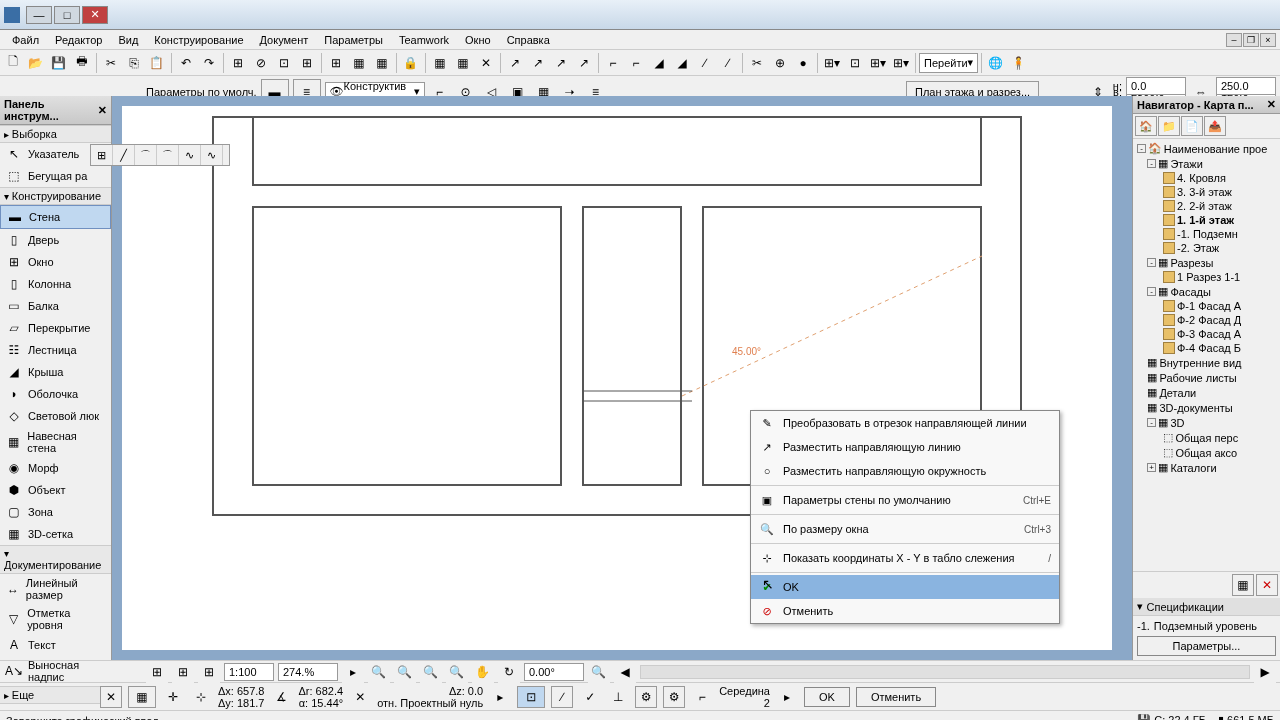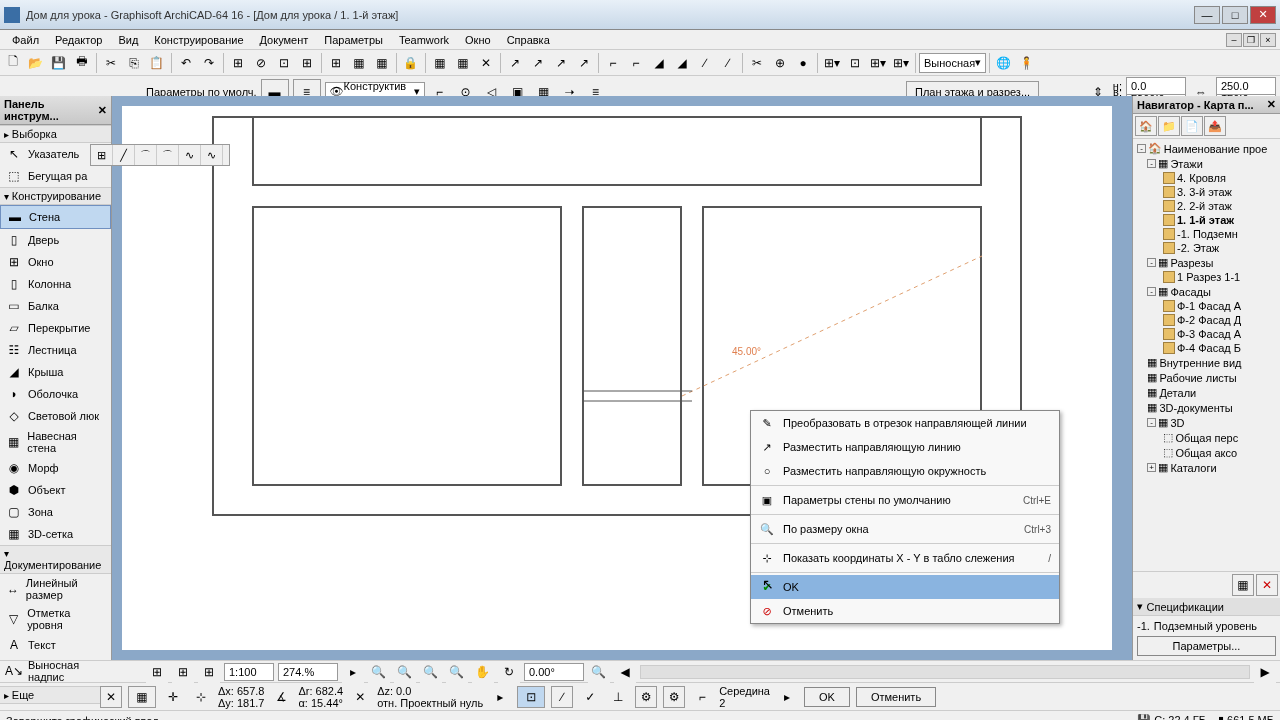--- a/index.html
+++ b/index.html
@@ -44,34 +44,33 @@
 .ctx-item { display: flex; align-items: center; padding: 4px 8px; cursor: pointer; gap: 8px; }
 .ctx-item.selected { background: #8ab4e0; }
 .ctx-icon { width: 16px; height: 16px; display: flex; align-items: center; justify-content: center; }
 .ctx-label { flex: 1; }
 .ctx-shortcut { color: #555; font-size: 10px; }
 .ctx-sep { height: 1px; background: #ccc; margin: 2px 0; }
 .bottom-bar1 { height: 22px; background: #f0f0f0; border-top: 1px solid #ccc; display: flex; align-items: center; padding: 0 4px; gap: 4px; }
 .bottom-bar2 { height: 28px; background: #f0f0f0; border-top: 1px solid #ccc; display: flex; align-items: center; padding: 0 4px; gap: 6px; }
 .statusbar { height: 20px; background: #f0f0f0; border-top: 1px solid #ccc; display: flex; align-items: center; padding: 0 6px; gap: 12px; }
 .statusbar .right { margin-left: auto; display: flex; gap: 12px; }
-.coord-box { display: flex; flex-direction: column; font-size: 9px; }
+.coord-box { display: flex; flex-direction: column; font-size: 9px; text-align: right; }
 .btn { padding: 3px 14px; border: 1px solid #888; background: #f0f0f0; cursor: pointer; }
 .angle-label { position: absolute; color: #e08050; font-size: 10px; }
 .spec-panel { border-top: 1px solid #ccc; padding: 4px; }
 .spec-header { background: #e0e0e0; padding: 2px 4px; display: flex; align-items: center; gap: 4px; }
 .nav-tabs { display: flex; gap: 1px; padding: 2px; border-bottom: 1px solid #ccc; }
 .nav-tab { width: 22px; height: 20px; border: 1px solid #999; background: #f0f0f0; display: flex; align-items: center; justify-content: center; cursor: pointer; }
 </style>
 </head>
 <body>
 
 <div class="titlebar">
   <span class="icon"></span>
-  <span class="title">Дом для урока - Graphisoft ArchiCAD-64 16 - [Дом для урока / 1. 1-й этаж]</span>
   <div class="win-controls">
     <div class="win-btn">—</div>
     <div class="win-btn">□</div>
     <div class="win-btn close">✕</div>
   </div>
 </div>
 
 <div class="menubar">
   <span class="menu-item">Файл</span>
   <span class="menu-item">Редактор</span>
@@ -131,21 +130,21 @@
   <span class="tb-sep"></span>
   <span class="tb-btn">✂</span>
   <span class="tb-btn">⊕</span>
   <span class="tb-btn">●</span>
   <span class="tb-sep"></span>
   <span class="tb-btn">⊞▾</span>
   <span class="tb-btn">⊡</span>
   <span class="tb-btn">⊞▾</span>
   <span class="tb-btn">⊞▾</span>
   <span class="tb-sep"></span>
-  <span class="tb-dropdown"><span>Выносная</span> ▾</span>
+  <span class="tb-dropdown"><span>Перейти</span> ▾</span>
   <span class="tb-sep"></span>
   <span class="tb-btn">🌐</span>
   <span class="tb-btn">🧍</span>
 </div>
 
 <div class="toolbar2">
   <div style="width:138px"></div>
   <span>Параметры по умолч.</span>
   <span class="tb-btn" style="width:28px;height:26px;border:1px solid #999">▬</span>
   <span class="tb-btn" style="width:28px;height:26px;border:1px solid #999">≡</span>

